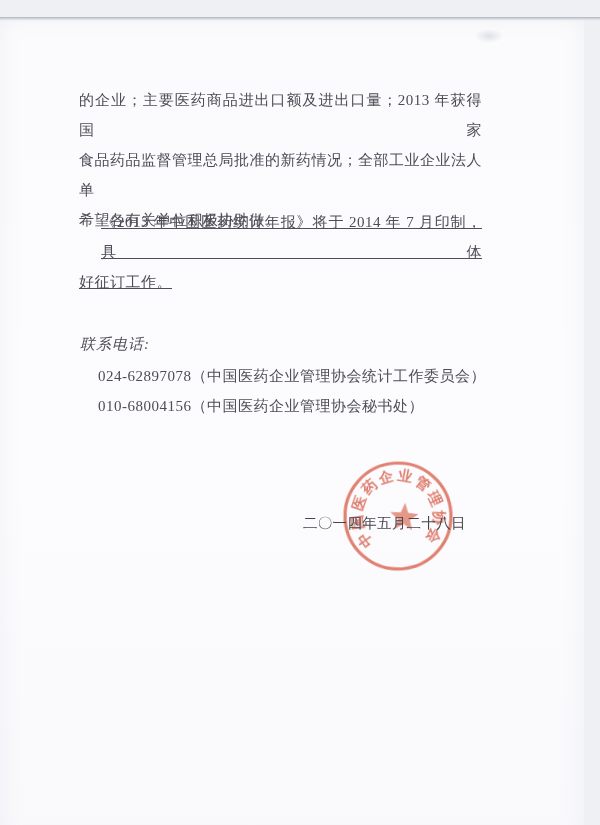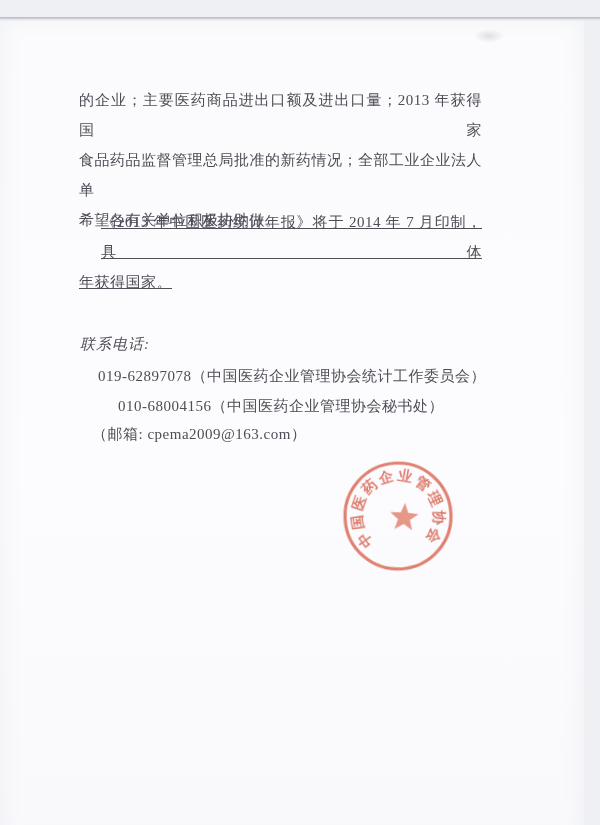--- a/index.html
+++ b/index.html
@@ -51,21 +51,21 @@
   .line.indent { padding-left: 22px; box-sizing: border-box; }
   .contact-heading {
     position: absolute; left: 80px; top: 318px;
     color: #4d4d56; font-size: 15px; letter-spacing: 1px; font-style: italic;
   }
   .contact-line {
     position: absolute; color: #4d4d56; font-size: 15px; letter-spacing: 0.5px;
     white-space: nowrap;
   }
   .contact-line-1 { left: 98px; top: 350px; }
-  .contact-line-2 { left: 98px; top: 380px; margin-left: 20px; }
+  .contact-line-2 { left: 98px; top: 380px; }
   .contact-line-3 { left: 92px; top: 408px; }
   .date-line {
     position: absolute; left: 303px; top: 497px;
     color: #45454c; font-size: 14.5px; letter-spacing: 0.3px;
     white-space: nowrap; z-index: 3;
   }
   .seal {
     position: absolute; left: 337px; top: 438px;
     width: 124px; height: 124px; z-index: 2;
   }
@@ -85,42 +85,42 @@
   <div class="scan-smudge"></div>
 
   <div class="body-text para-1">
     <span class="line">的企业；主要医药商品进出口额及进出口量；2013 年获得国家</span>
     <span class="line">食品药品监督管理总局批准的新药情况；全部工业企业法人单</span>
     <span class="line last">希望各有关单位积极协助做。</span>
   </div>
 
   <div class="body-text para-2">
     <span class="line indent">《2013 年中国医药统计年报》将于 2014 年 7 月印制，具体</span>
-    <span class="line last">年获得国家。</span>
+    <span class="line last">好征订工作。</span>
   </div>
 
   <div class="contact-heading">联系电话:</div>
-  <div class="contact-line contact-line-1">019-62897078（中国医药企业管理协会统计工作委员会）</div>
+  <div class="contact-line contact-line-1">024-62897078（中国医药企业管理协会统计工作委员会）</div>
   <div class="contact-line contact-line-2">010-68004156（中国医药企业管理协会秘书处）</div>
-  <div class="contact-line contact-line-3">（邮箱: cpema2009@163.com）</div>
 
   <svg class="seal" viewBox="0 0 124 124">
     <defs>
       <filter id="inkblur" x="-10%" y="-10%" width="120%" height="120%">
         <feGaussianBlur stdDeviation="0.45"></feGaussianBlur>
       </filter>
     </defs>
     <g filter="url(#inkblur)" opacity="0.87" transform="rotate(-4 62 61)">
       <circle cx="61" cy="61" r="53" fill="none" stroke="#dc6f5d" stroke-width="3.2"></circle>
       <path id="sealArc" d="M 35.5,86.5 A 36,36 0 1 1 86.5,86.5" fill="none"></path>
       <text font-size="14.5" fill="#d96a58" font-family="Liberation Serif, DejaVu Serif, serif" font-weight="bold">
         <textPath href="#sealArc" startOffset="1" textLength="168">中国医药企业管理协会</textPath>
       </text>
       <path transform="translate(67,63) rotate(8)" d="M0,-15 L3.7,-5.1 L14.27,-4.64 L5.99,1.95 L8.82,12.14 L0,6.3 L-8.82,12.14 L-5.99,1.95 L-14.27,-4.64 L-3.7,-5.1 Z" fill="#e08270" opacity="0.95"></path>
     </g>
   </svg>
 
+  <div class="date-line">二〇一四年五月二十八日</div>
 
   <div class="scan-shadow-line"></div>
   <div class="scan-edge-bottom"></div>
 
 
 </div>
 
 </body></html>

